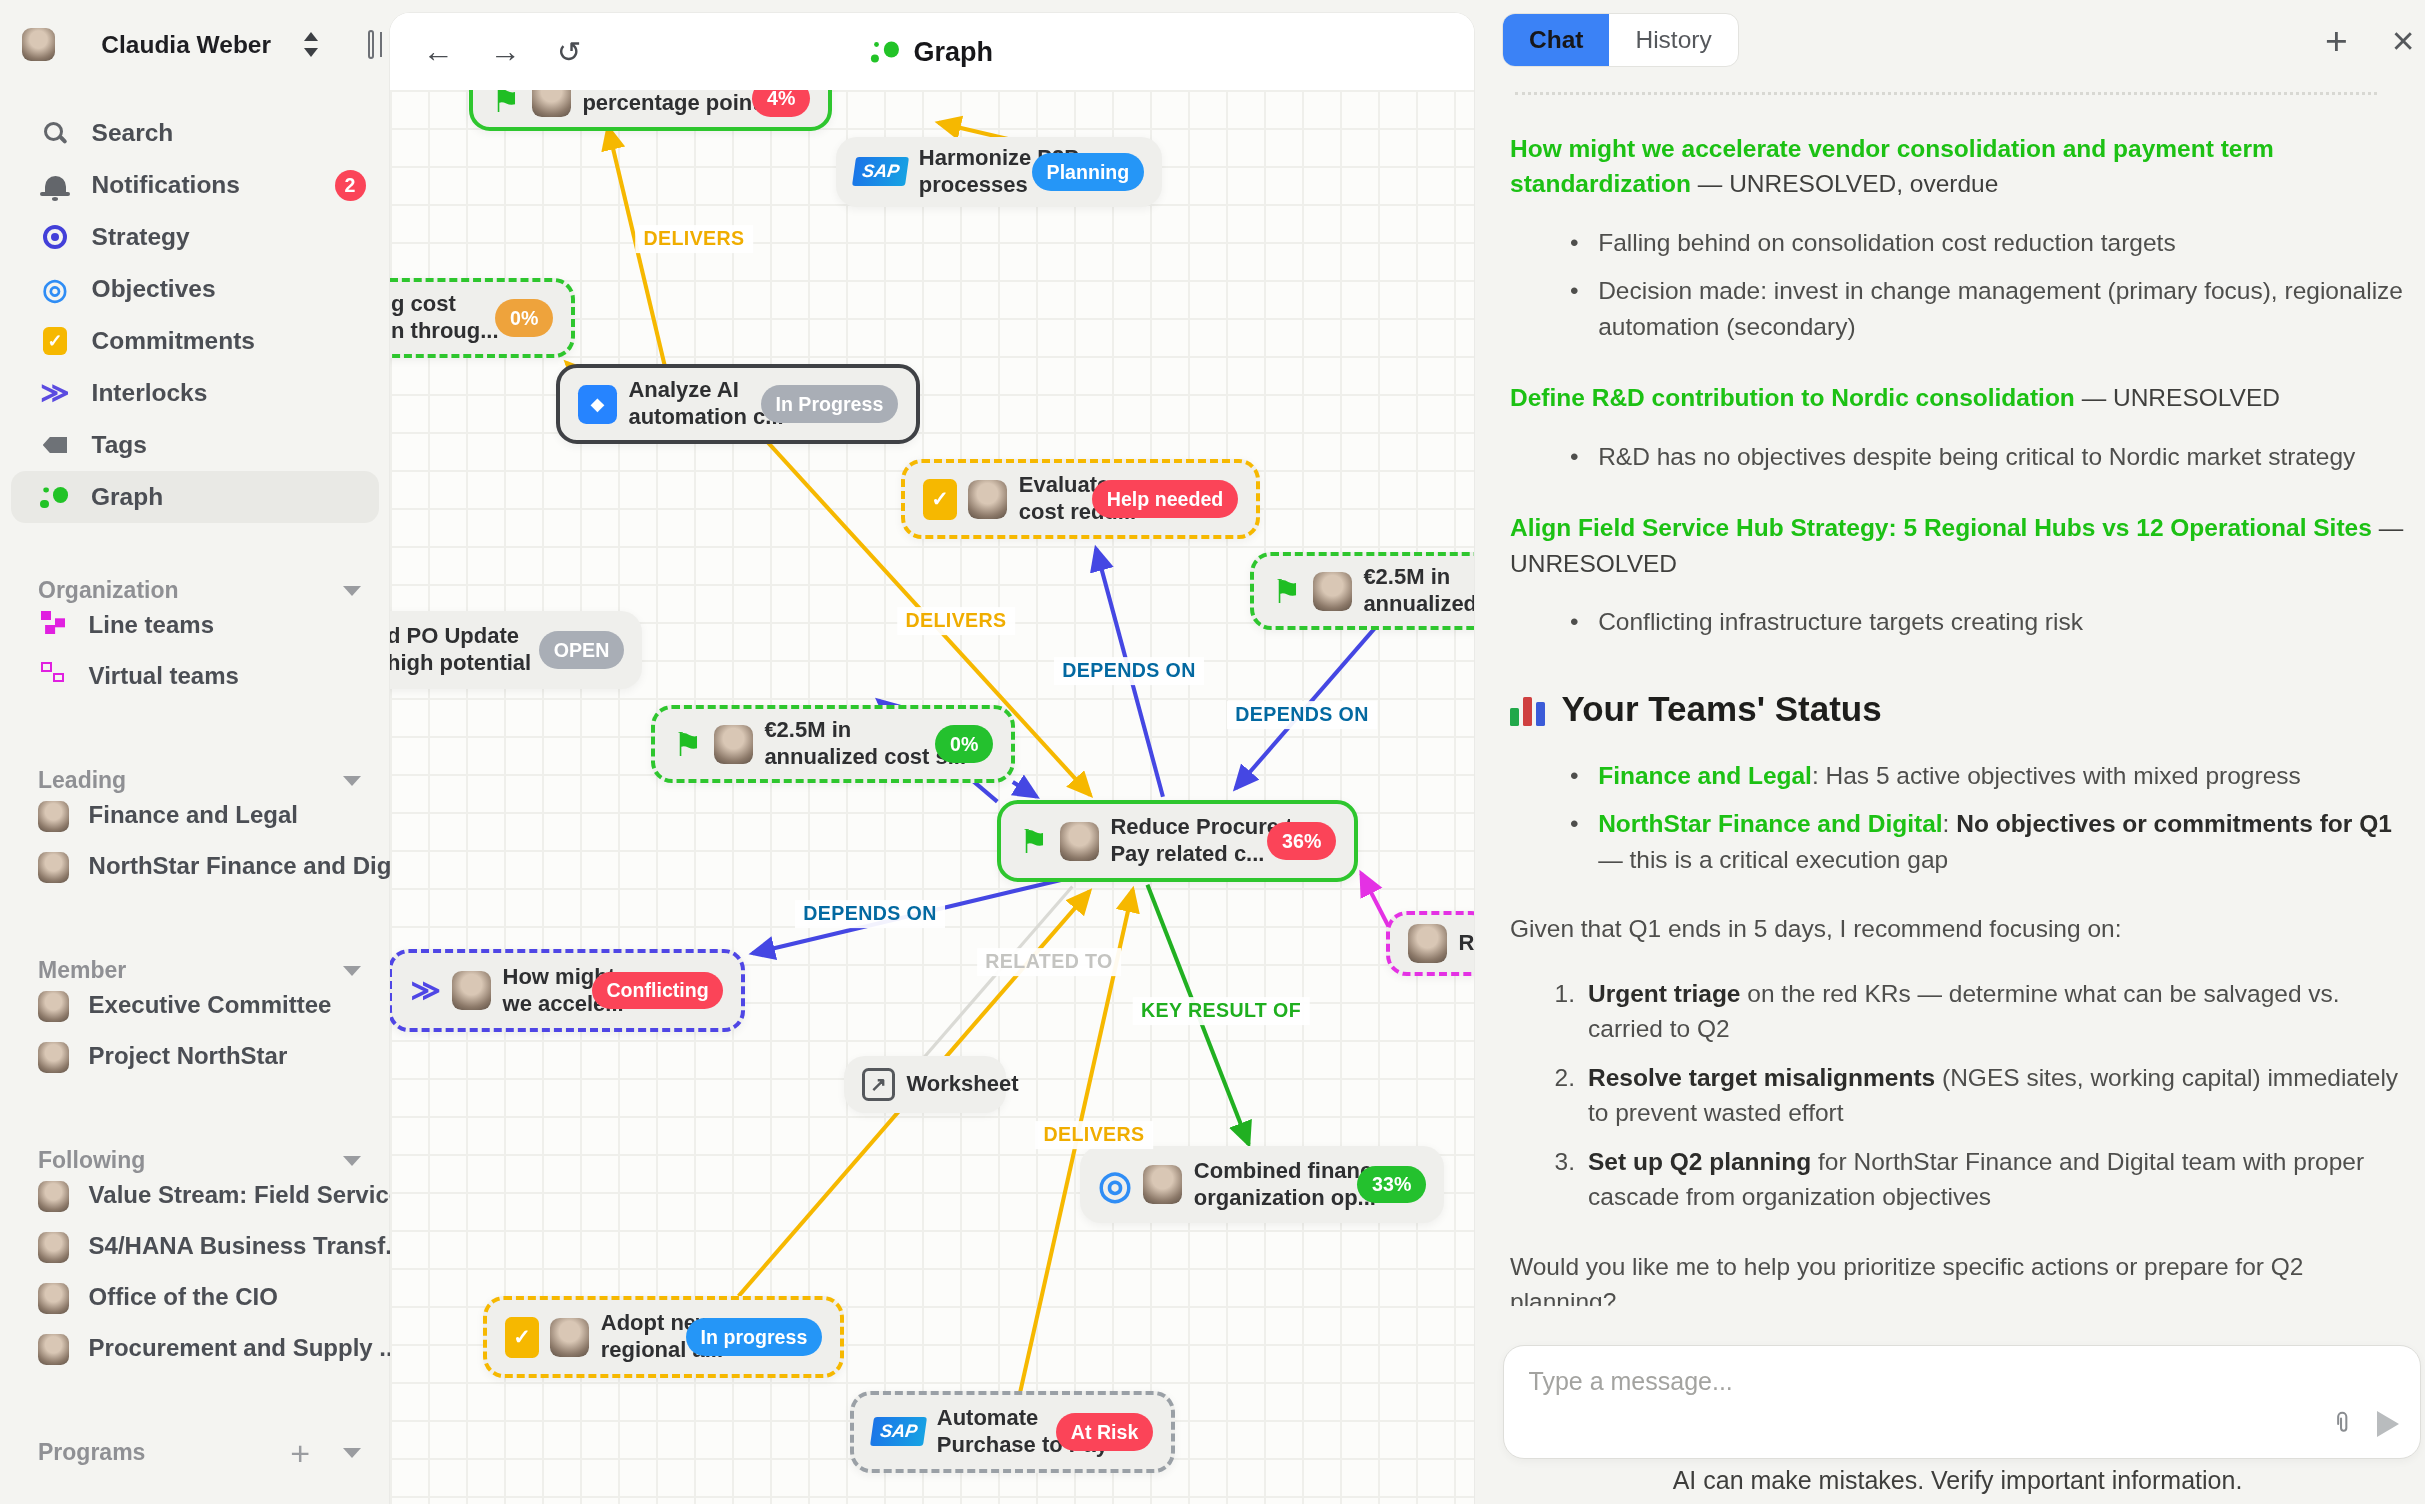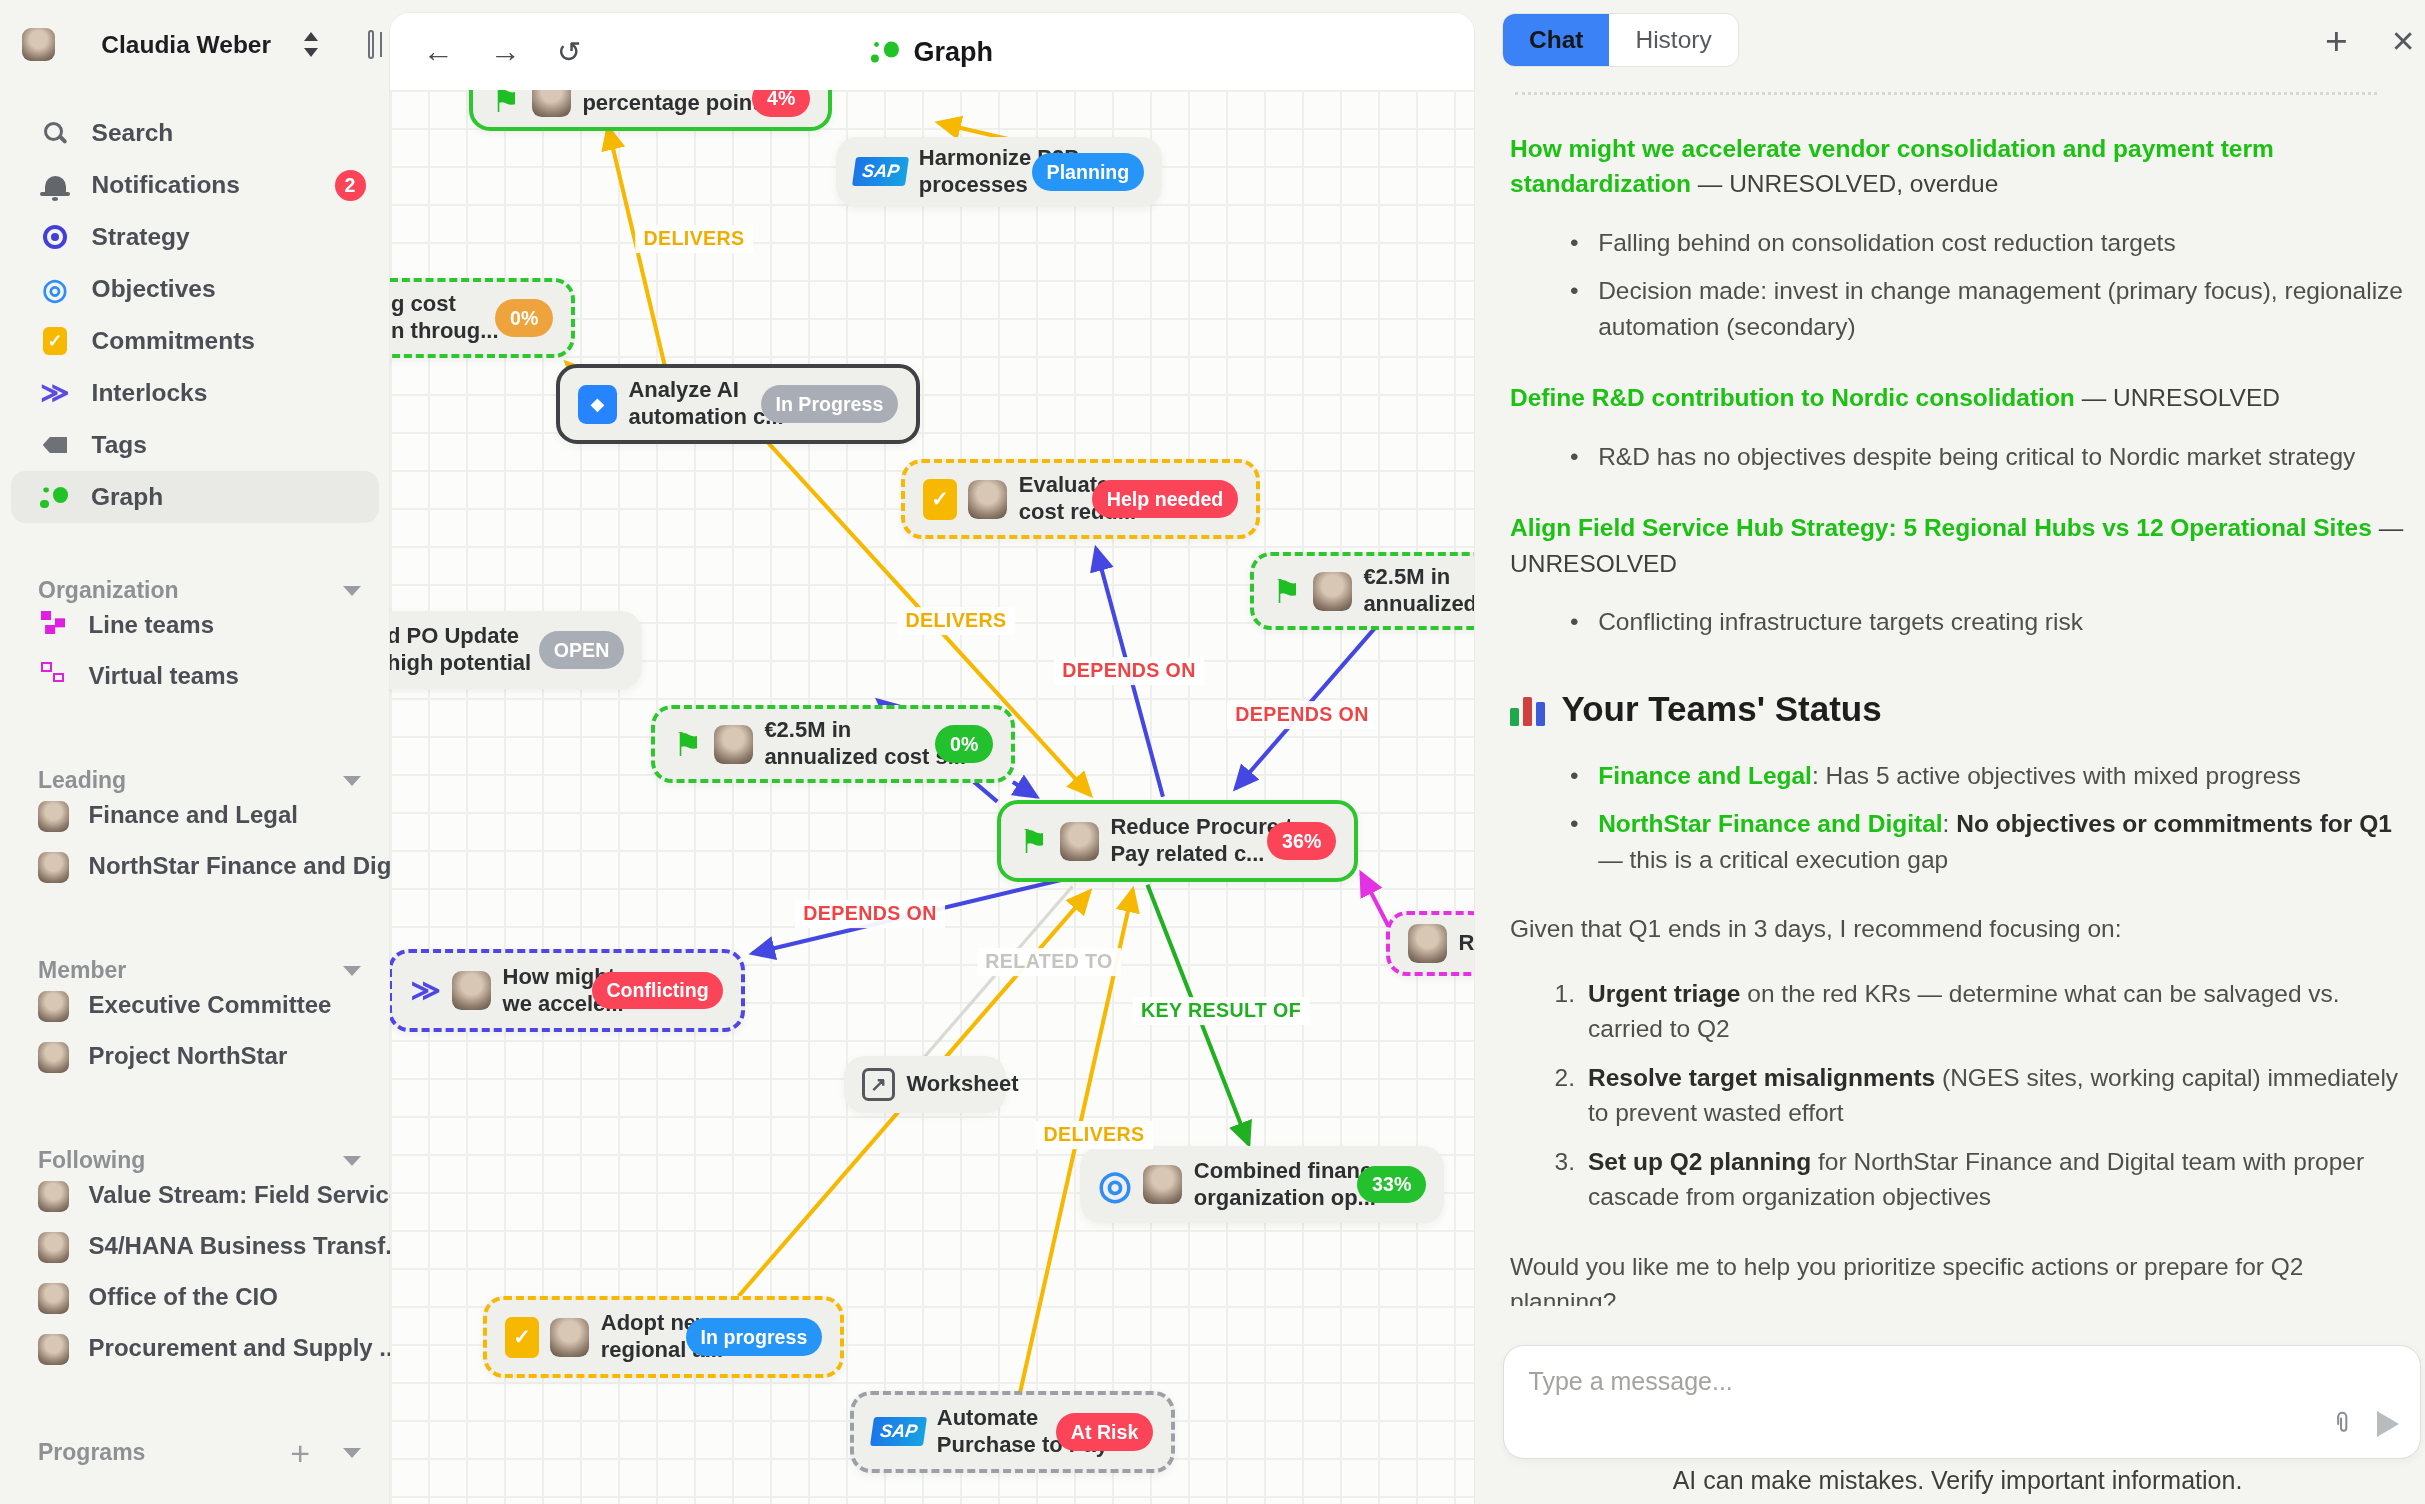--- a/index.html
+++ b/index.html
@@ -88,21 +88,21 @@
   .n-inter{flex:none;color:#4f46e5;font-size:29px;font-weight:900;line-height:1;}
   .n-ext{flex:none;width:33px;height:33px;border:3.3px solid #55585c;border-radius:6.5px;color:#55585c;display:flex;align-items:center;justify-content:center;font-size:19.6px;font-weight:700;box-sizing:border-box;}
   .st-solid-green{border:4.9px solid #2ec62e;}
   .st-dashed-green{border:4.1px dashed #2ec62e;}
   .st-dashed-yellow{border:4.1px dashed #f6b800;}
   .st-dashed-indigo{border:4.9px dashed #4f46e5;}
   .st-dashed-magenta{border:4.9px dashed #e431e4;}
   .st-dashed-gray{border:4.1px dashed #9aa0a6;}
   .st-solid-dark{border:4.9px solid #3f4145;}
   .edge-label{position:absolute;transform:translate(-50%,-50%);background:#ffffffee;padding:2.4px 8.2px;font-size:19.6px;font-weight:800;white-space:nowrap;z-index:3;letter-spacing:0.4px;}
-  .el-yellow{color:#f0ad00;}.el-blue{color:#ef4444;}.el-green{color:#1faf1f;}.el-gray{color:#c4c4c1;}
+  .el-yellow{color:#f0ad00;}.el-blue{color:#0369a1;}.el-green{color:#1faf1f;}.el-gray{color:#c4c4c1;}
 
   
   .chat{position:absolute;left:1489px;top:0;width:937px;height:1505px;}
   .chat-tabs{position:absolute;left:13px;top:13px;display:inline-flex;border:1.6px solid #e3e3df;border-radius:13px;overflow:hidden;background:#fff;}
   .tab{padding:12.2px 26px;font-size:24.5px;color:#55585c;}
   .tab.active{background:#3b82f6;color:#17171a;font-weight:700;}
   .chat-actions{position:absolute;right:11.4px;top:21px;display:flex;gap:44px;color:#55585c;align-items:center;}
   .act-plus::before{content:"+";font-size:39px;line-height:1;font-weight:400;}
   .act-close::before{content:"×";font-size:39px;line-height:1;font-weight:400;}
 
@@ -499,21 +499,21 @@
         <div class="chat-ul">
           <div class="bul-row">
             <span class="bul">•</span>
             <span><span class="seg-link">Finance and Legal</span><span class="seg-plain">: Has 5 active objectives with mixed progress</span></span>
           </div>
           <div class="bul-row">
             <span class="bul">•</span>
             <span><span class="seg-link">NorthStar Finance and Digital</span><span class="seg-plain">: </span><span class="seg-bold">No objectives or commitments for Q1</span><span class="seg-plain"> — this is a critical execution gap</span></span>
           </div>
         </div>
-        <div class="chat-p"><span class="seg-plain">Given that Q1 ends in 3 days, I recommend focusing on:</span></div>
+        <div class="chat-p"><span class="seg-plain">Given that Q1 ends in 5 days, I recommend focusing on:</span></div>
         <div class="chat-ol">
           <div class="num-row">
             <span class="num">1.</span>
             <span><span class="seg-bold">Urgent triage</span><span class="seg-plain"> on the red KRs — determine what can be salvaged vs. carried to Q2</span></span>
           </div>
           <div class="num-row">
             <span class="num">2.</span>
             <span><span class="seg-bold">Resolve target misalignments</span><span class="seg-plain"> (NGES sites, working capital) immediately to prevent wasted effort</span></span>
           </div>
           <div class="num-row">

